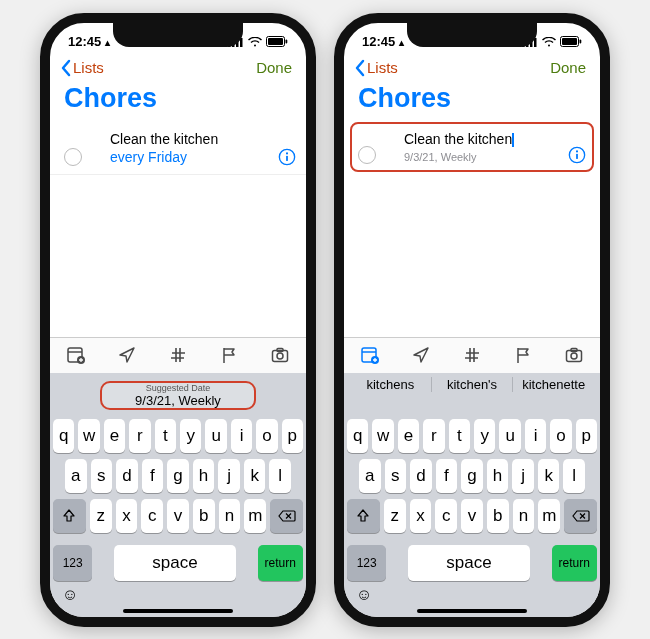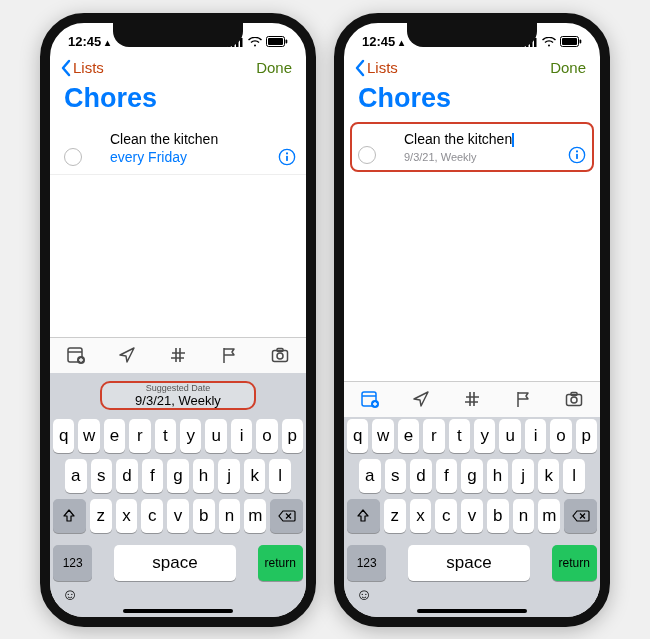--- a/index.html
+++ b/index.html
@@ -271,20 +271,25 @@
         </svg>
       <svg class="ic" viewBox="0 0 20 20">
           <path d="M5 3v15M5 4h10l-2 3 2 3H5" stroke="currentColor" stroke-width="1.5" fill="none" stroke-linejoin="round"></path>
         </svg>
       <svg class="ic" viewBox="0 0 20 20">
           <rect x="2.5" y="5.5" width="15" height="11" rx="2" stroke="currentColor" stroke-width="1.5" fill="none"></rect>
           <circle cx="10" cy="11" r="3" stroke="currentColor" stroke-width="1.5" fill="none"></circle>
           <rect x="7" y="3.5" width="6" height="3" rx="1" stroke="currentColor" stroke-width="1.5" fill="none"></rect>
         </svg>
     </div>
+    <div class="suggest-bar">
+      <div class="suggest-item">kitchens</div>
+      <div class="suggest-item">kitchen's</div>
+      <div class="suggest-item">kitchenette</div>
+    </div>
     <div class="kb-rows">
       <div class="kb-row">
           <div class="key">q</div>
           <div class="key">w</div>
           <div class="key">e</div>
           <div class="key">r</div>
           <div class="key">t</div>
           <div class="key">y</div>
           <div class="key">u</div>
           <div class="key">i</div>

